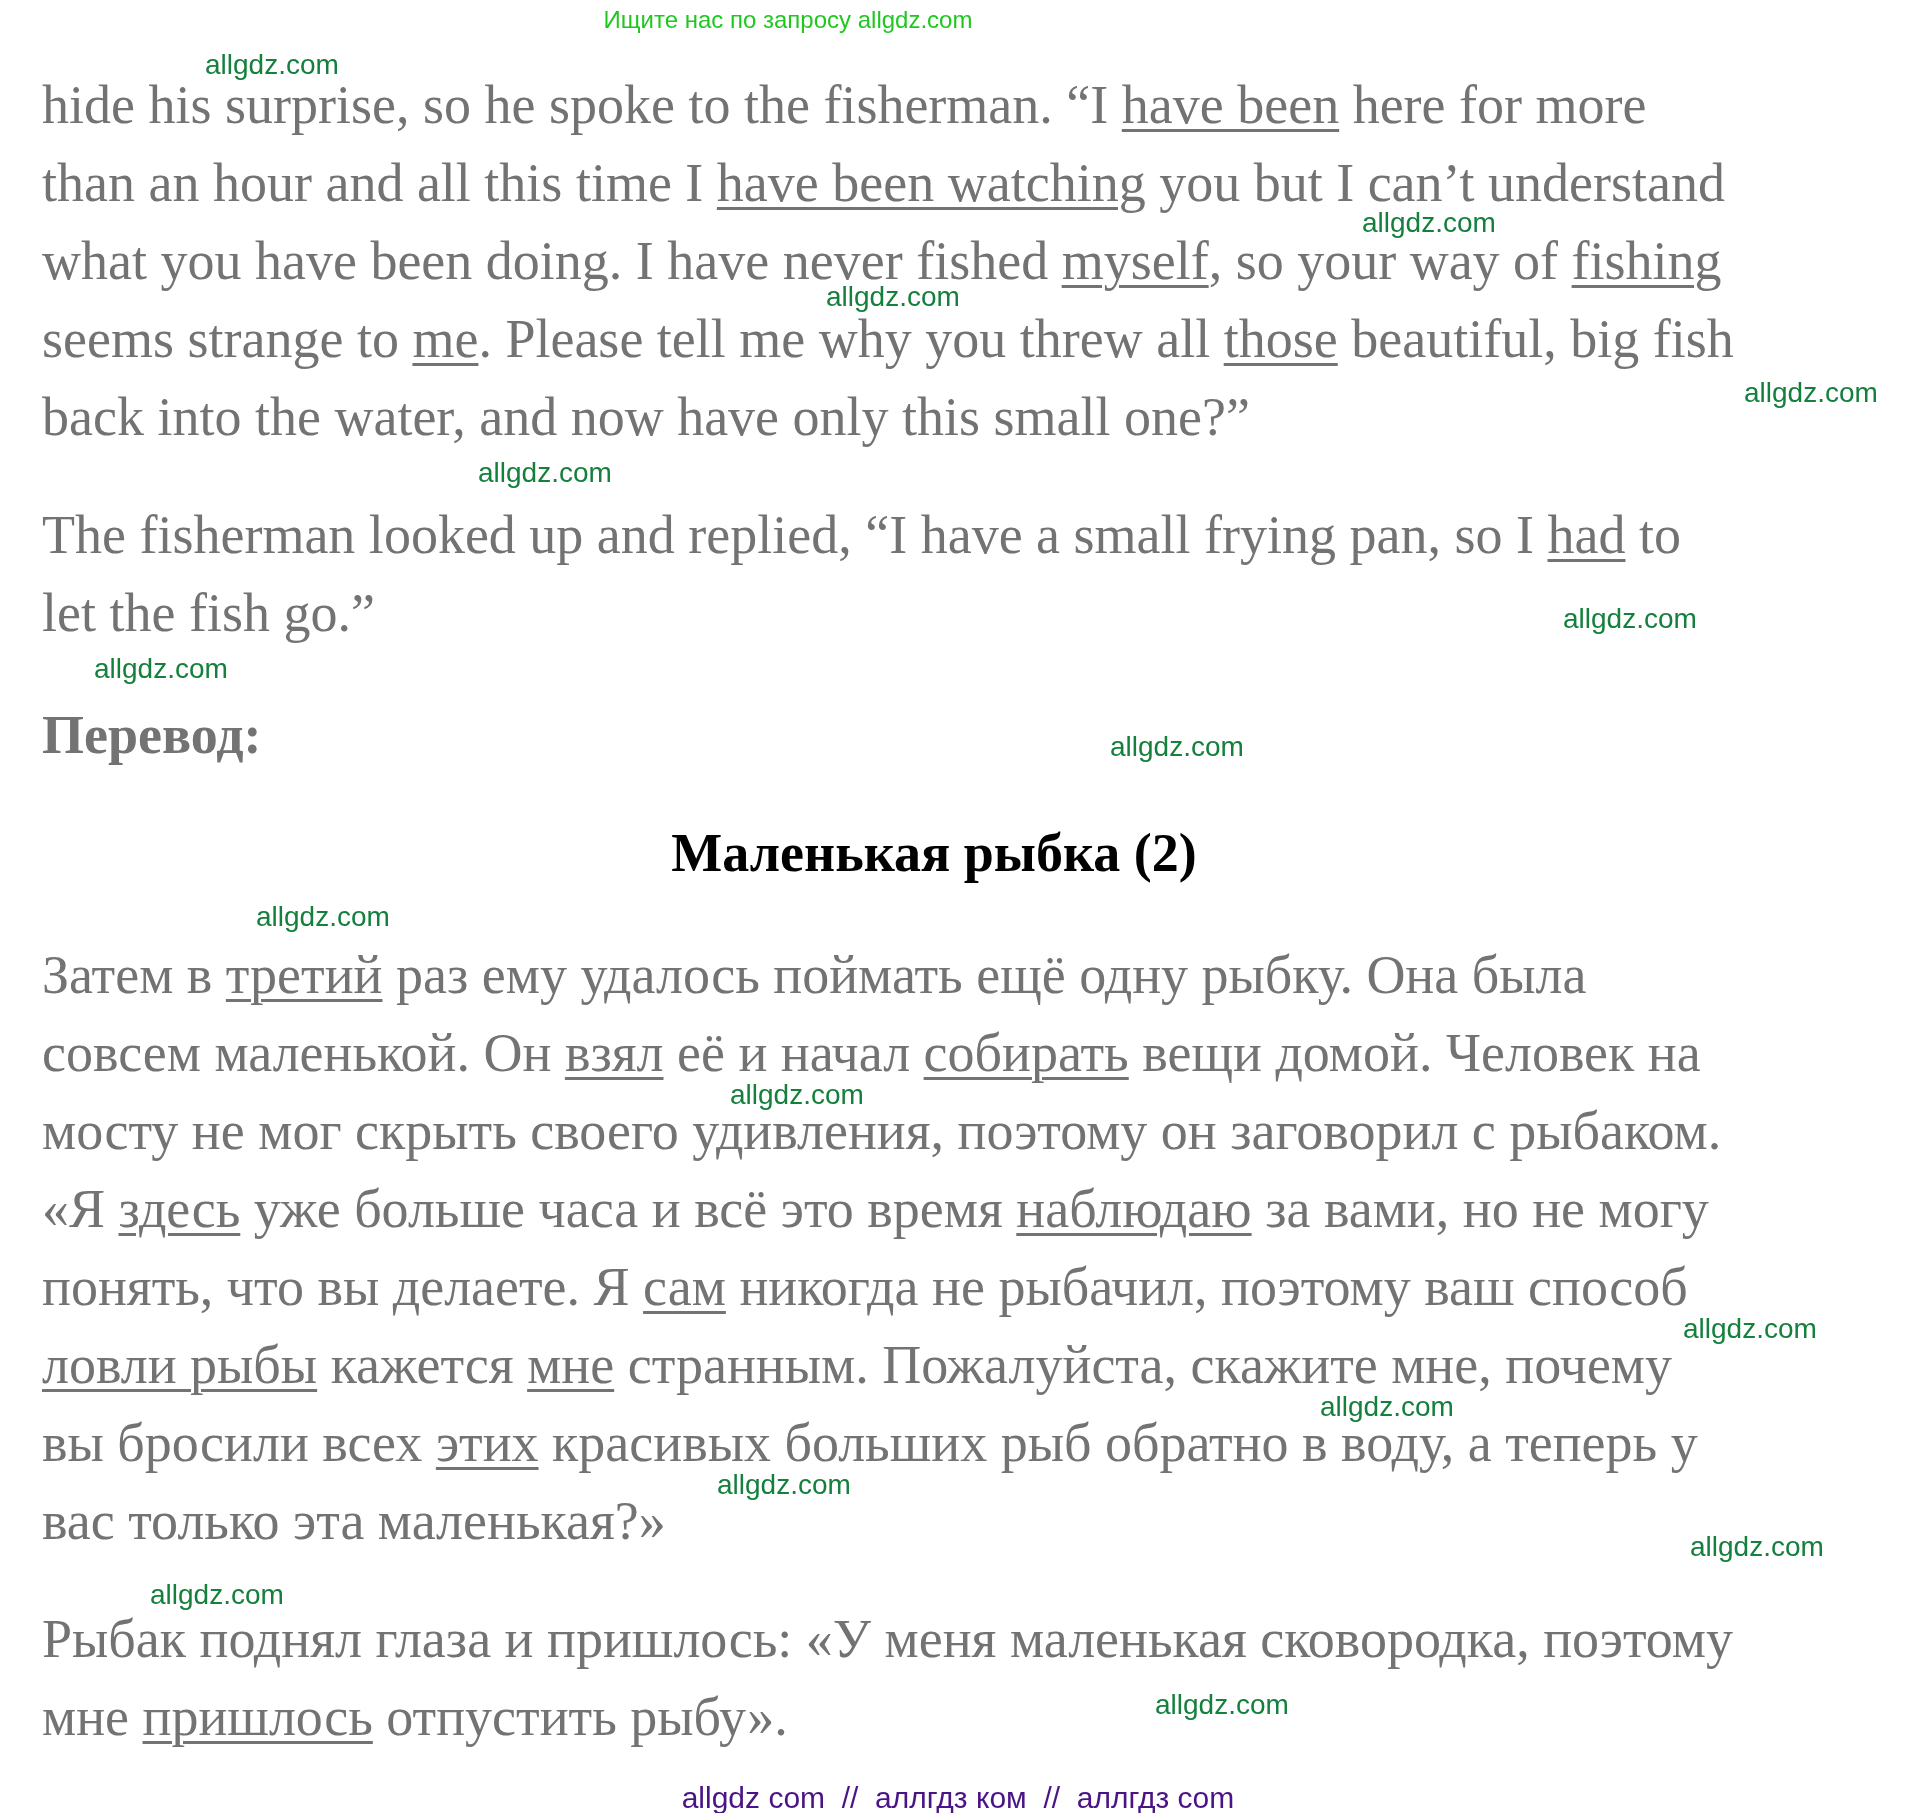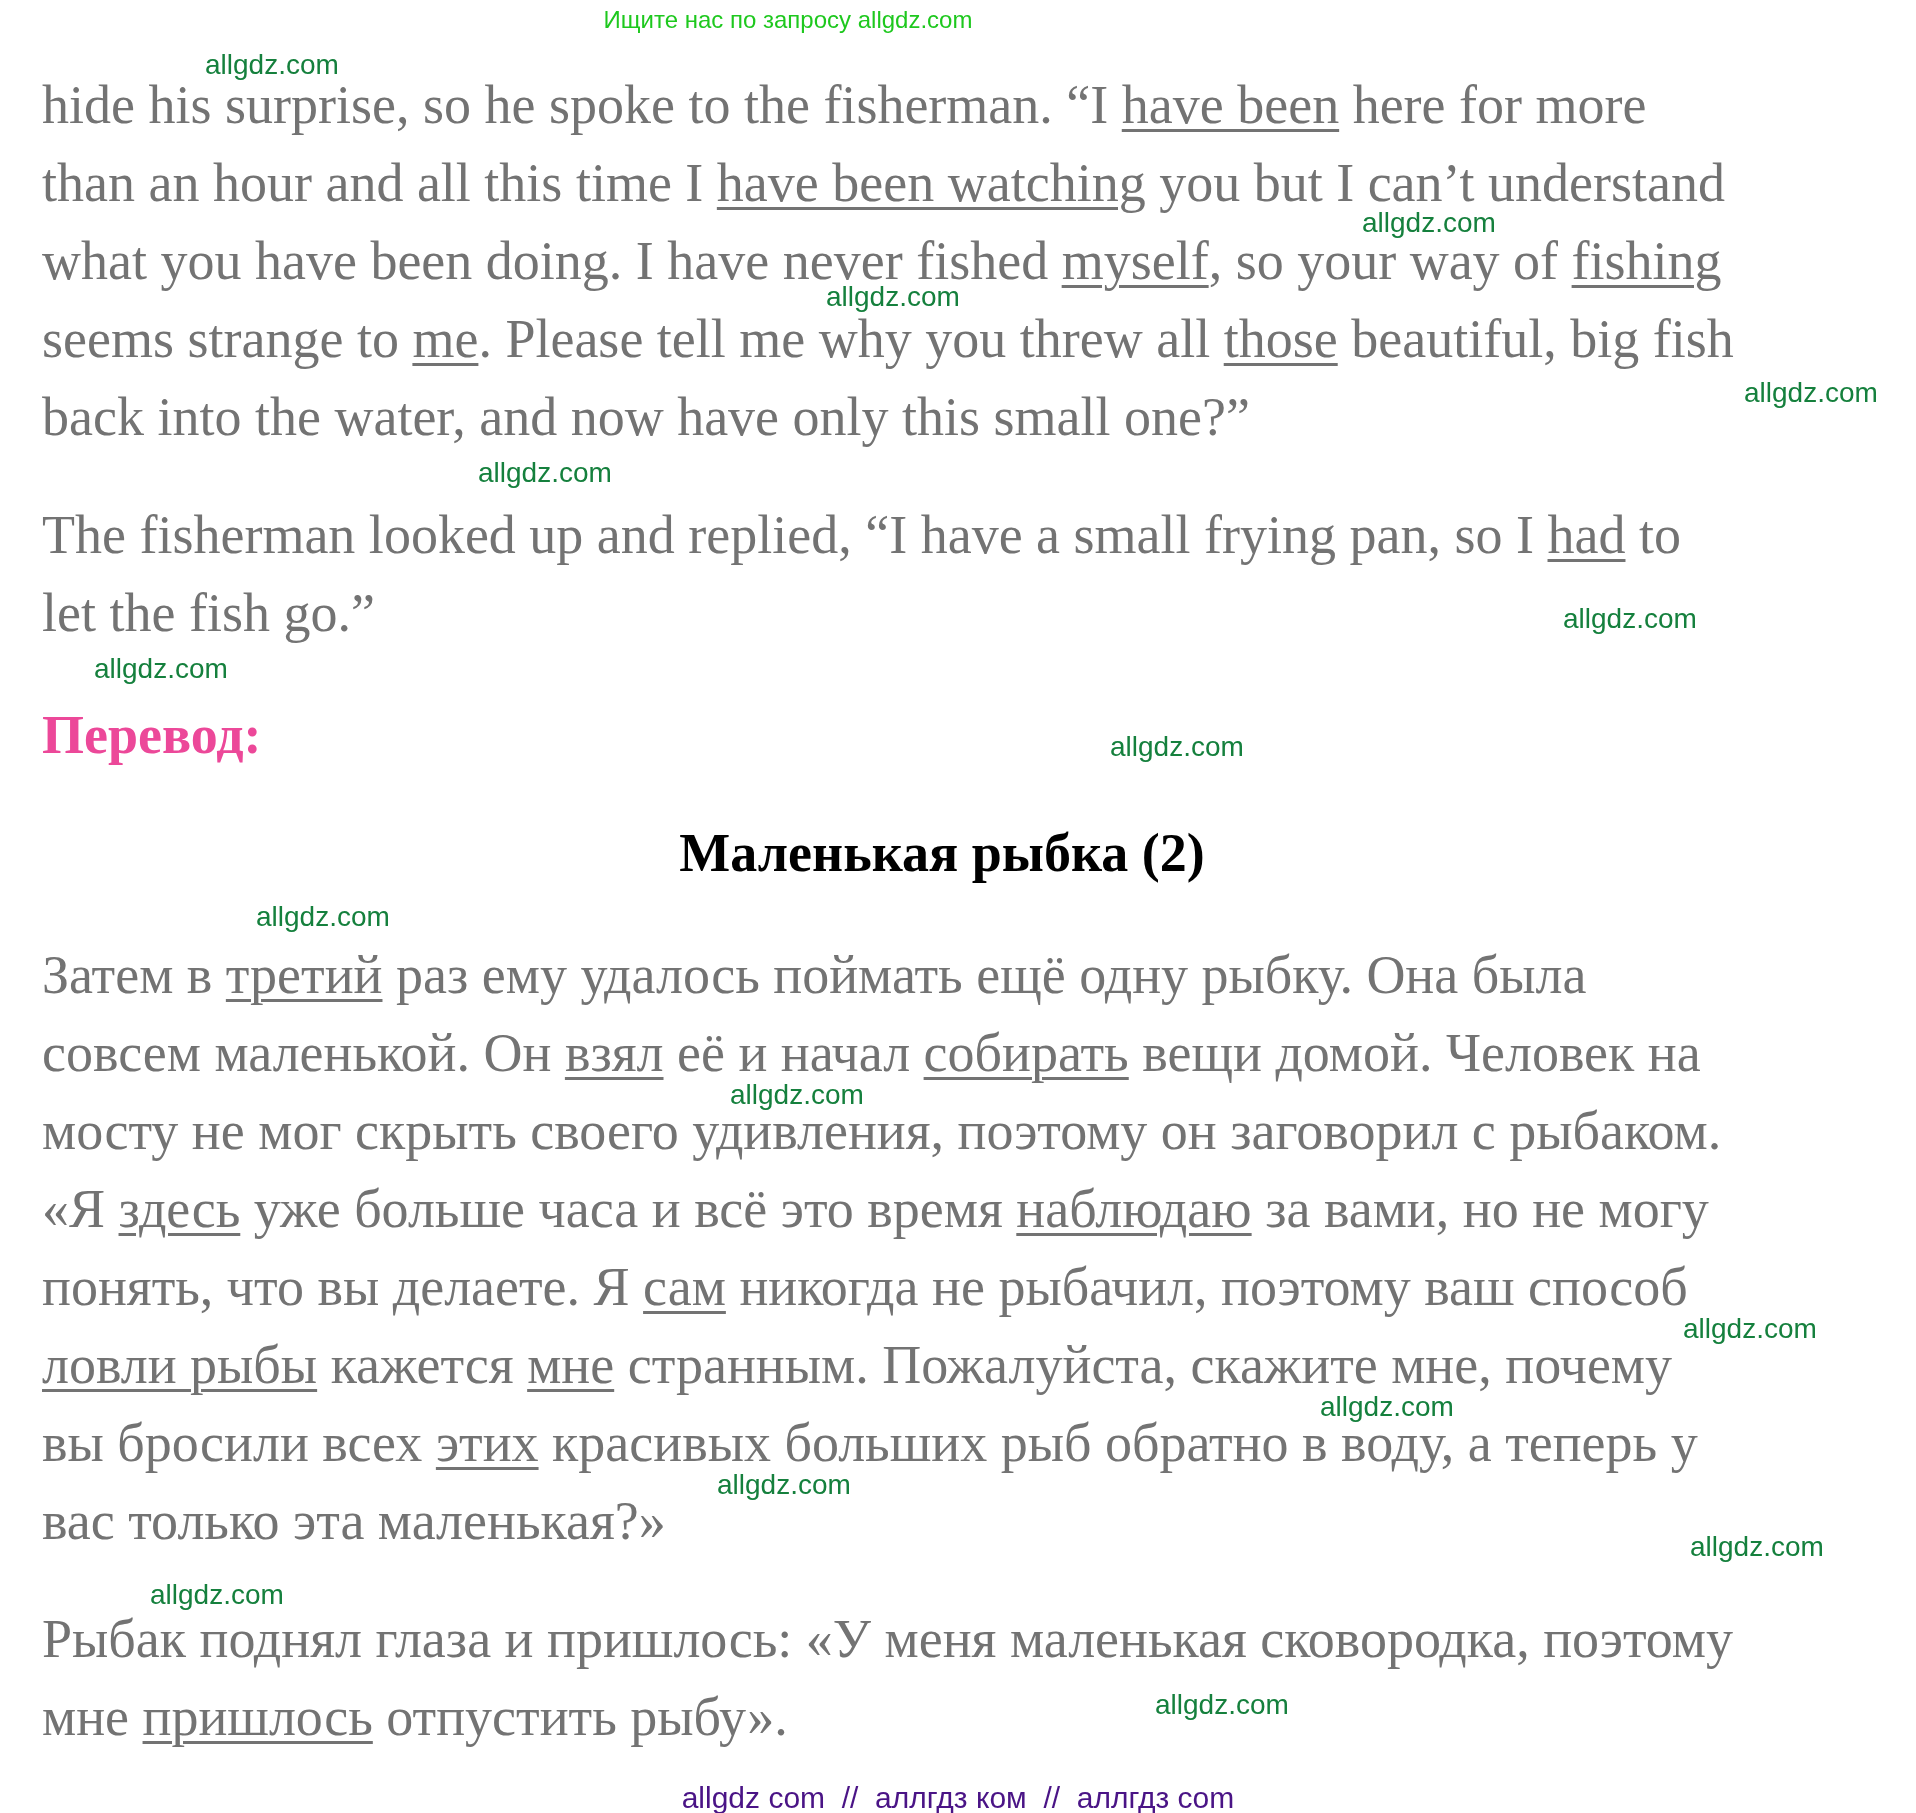--- a/index.html
+++ b/index.html
@@ -15,25 +15,25 @@
       line-height: 36px; white-space: pre;
     }
     .line {
       position: absolute; left: 42px;
       font-family: "Liberation Serif", serif; font-size: 54px; color: #737373;
       line-height: 62px; white-space: pre;
     }
     .u { text-decoration: underline; text-decoration-thickness: 3px; text-underline-offset: 6px; }
     .heading-left {
       position: absolute; left: 42px; top: 704px;
-      font-family: "Liberation Serif", serif; font-size: 54px; font-weight: bold; color: #ec4899;
+      font-family: "Liberation Serif", serif; font-size: 54px; font-weight: bold; color: #737373;
       line-height: 62px;
     }
     .heading-center {
-      position: absolute; left: 12px; top: 822px; width: 1860px; text-align: center;
+      position: absolute; left: 4px; top: 822px; width: 1860px; text-align: center;
       font-family: "Liberation Serif", serif; font-size: 54px; font-weight: bold; color: #000;
       line-height: 62px;
     }
     .wm {
       position: absolute;
       font-family: "Liberation Sans", sans-serif; font-size: 28px; color: #15803d;
       line-height: 30px; white-space: nowrap;
     }
   </style>
 </head>

